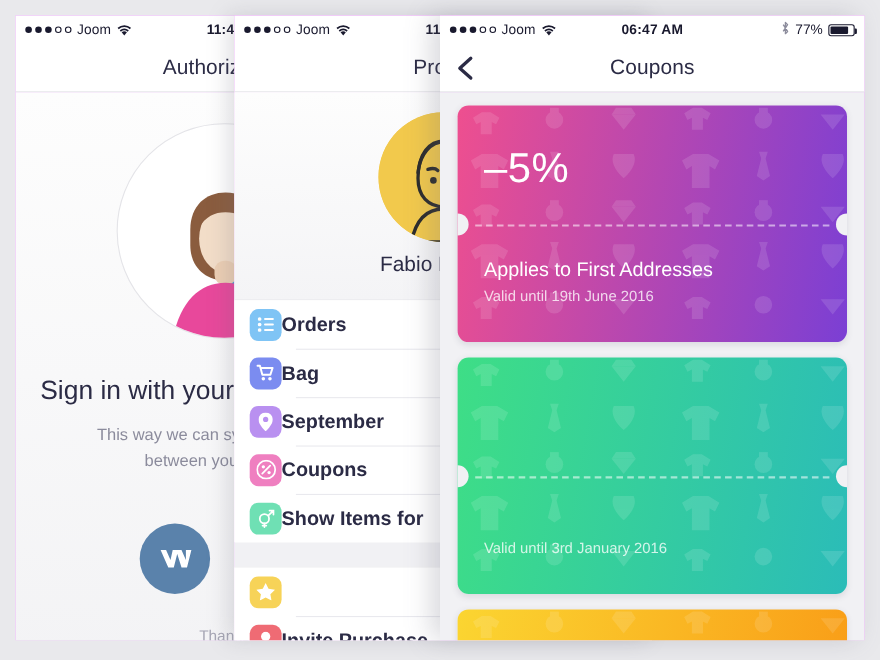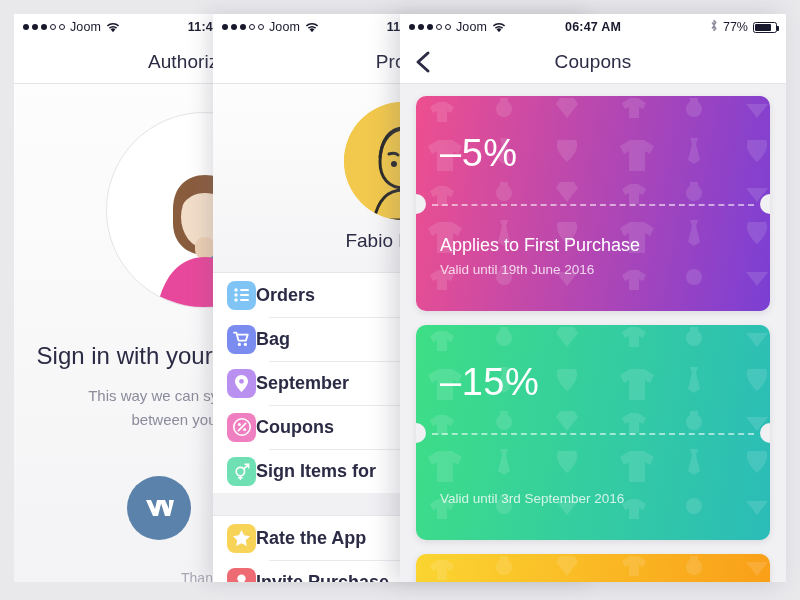--- a/index.html
+++ b/index.html
@@ -285,34 +285,33 @@
         <div class="menu-item">
           <span class="m-icon" style="background:#6fe0b4">
             <svg width="18" height="18" viewBox="0 0 18 18">
                 <g fill="none" stroke="#fff" stroke-width="1.6" stroke-linecap="round">
                   <circle cx="7.4" cy="9.6" r="4.2"></circle>
                   <path d="M7.4 13.8v3.4M5.7 15.8h3.4"></path>
                   <path d="M11.1 6.6 15.6 2.2M12 2.2h3.6v3.6"></path>
                 </g>
               </svg>
           </span>
-          <span class="m-label">Sign Items for</span>
+          <span class="m-label">Show Items for</span>
         </div>
       </div>
 
       <div class="menu-gap"></div>
 
       <div class="menu-group">
         <div class="menu-item">
           <span class="m-icon" style="background:#f7d358">
             <svg width="17" height="16" viewBox="0 0 17 16">
                 <path d="M8.5 0l2.6 5.3 5.9.9-4.2 4.1 1 5.7-5.3-2.8-5.3 2.8 1-5.7L0 6.2l5.9-.9z" fill="#fff"></path>
               </svg>
           </span>
-          <span class="m-label">Rate the App</span>
         </div>
         <div class="menu-item">
           <span class="m-icon" style="background:#ef6b74">
             <svg width="15" height="17" viewBox="0 0 15 17">
                 <circle cx="7.5" cy="4.6" r="4.2" fill="#fff"></circle>
                 <path d="M0 17c.6-5.2 3.7-7.8 7.5-7.8S14.4 11.8 15 17z" fill="#fff"></path>
               </svg>
           </span>
           <span class="m-label">Invite Purchase</span>
         </div>
@@ -468,21 +467,21 @@
               </g>
             <g transform="translate(330,170)">
                 <path d="M0 6h22l-11 14z"></path>
               </g>
           </g>
         </svg>
         <div class="dash"></div>
         <span class="notch l"></span>
         <span class="notch r"></span>
         <div class="c-pct">–5%</div>
-        <div class="c-title">Applies to First Purchase</div>
+        <div class="c-title">Applies to First Addresses</div>
         <div class="c-valid">Valid until 19th June 2016</div>
       </div>
 
       <div class="coupon" style="background:linear-gradient(100deg,#3ede86 0%,#2bbcb8 100%)">
         <svg class="pattern" width="100%" height="100%" viewBox="0 0 354 215" preserveAspectRatio="xMidYMid slice">
           <g fill="#fff">
             <g transform="translate(14,4)">
                 <path d="M8 2h8l8 5-3 6-4-2v11H7V11L3 13 0 7z"></path>
               </g>
             <g transform="translate(78,2)">
@@ -577,22 +576,21 @@
                 <circle cx="10" cy="11" r="8"></circle>
               </g>
             <g transform="translate(330,170)">
                 <path d="M0 6h22l-11 14z"></path>
               </g>
           </g>
         </svg>
         <div class="dash"></div>
         <span class="notch l"></span>
         <span class="notch r"></span>
-        <div class="c-pct">–15%</div>
-        <div class="c-valid">Valid until 3rd September 2016</div>
+        <div class="c-valid">Valid until 3rd January 2016</div>
       </div>
 
       <div class="coupon" style="background:linear-gradient(100deg,#fbd531 0%,#f99a16 100%)">
         <svg class="pattern" width="100%" height="100%" viewBox="0 0 354 215" preserveAspectRatio="xMidYMid slice">
           <g fill="#fff">
             <g transform="translate(14,4)">
                 <path d="M8 2h8l8 5-3 6-4-2v11H7V11L3 13 0 7z"></path>
               </g>
             <g transform="translate(78,2)">
                 <circle cx="10" cy="11" r="8"></circle>

